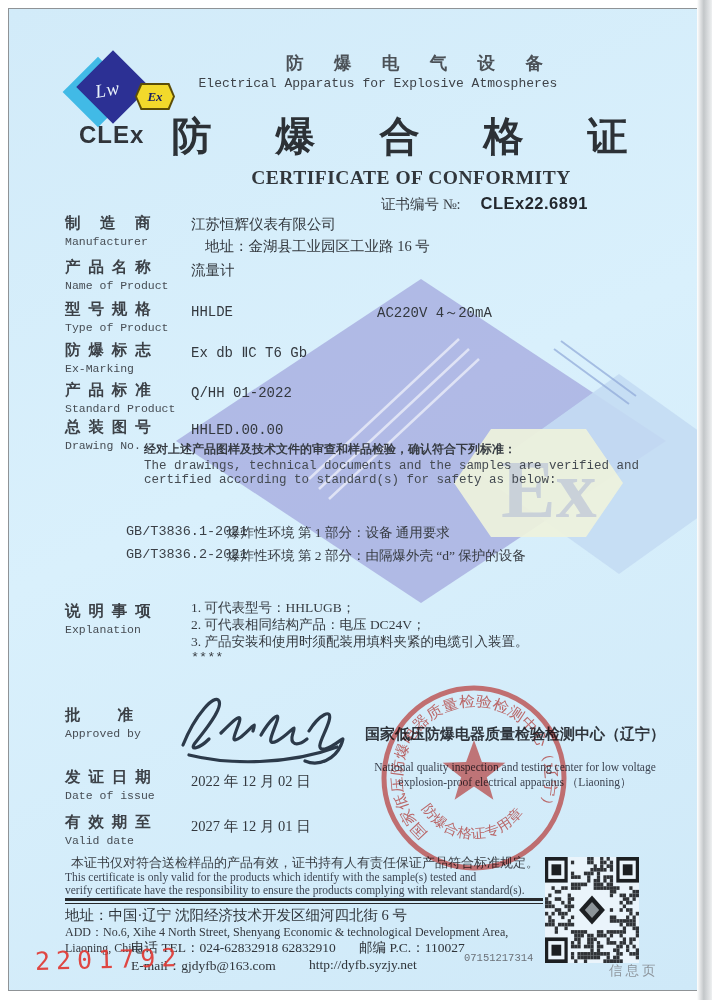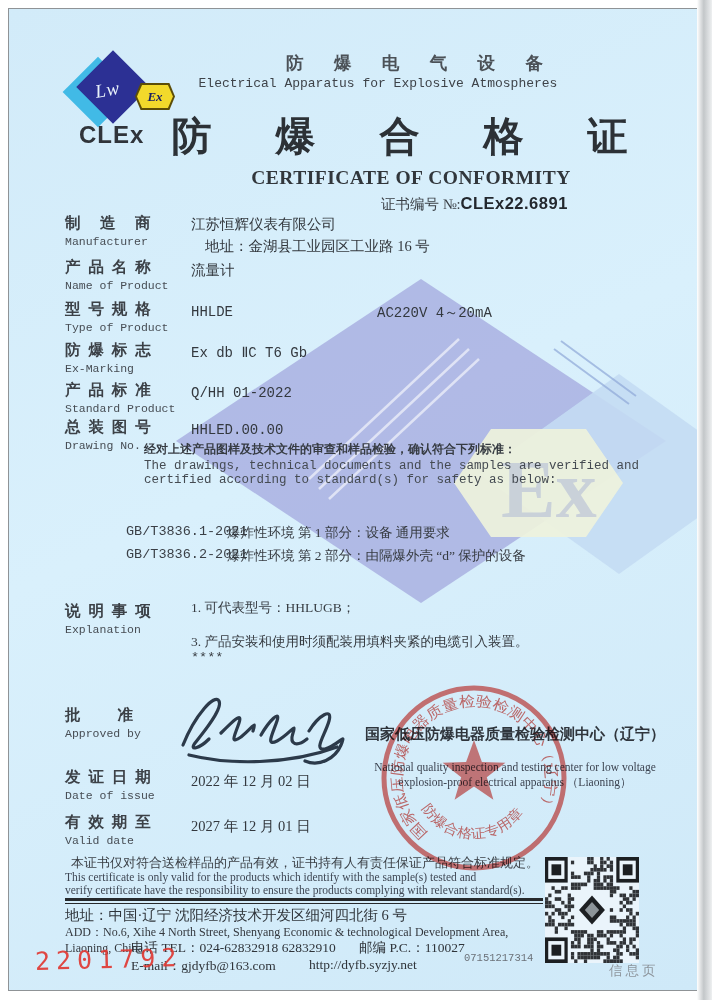--- a/index.html
+++ b/index.html
@@ -35,21 +35,21 @@
   
   .subject-cn{left:0;top:42px;width:100%;text-align:center;padding-left:60px;box-sizing:border-box;
     font-size:17.5px;font-weight:600;letter-spacing:13px;color:#4b5157;}
   .subject-en{left:0;top:67px;width:100%;text-align:center;padding-left:50px;box-sizing:border-box;
     font-size:13px;color:#3e4349;}
   .title-cn{left:0;top:100px;width:100%;text-align:center;padding-left:44px;box-sizing:border-box;
     font-size:40px;font-weight:bold;letter-spacing:27px;color:#2c3136;}
   .title-en{left:0;top:158px;width:100%;text-align:center;padding-left:40px;box-sizing:border-box;
     font-size:19.5px;font-weight:600;letter-spacing:0.5px;color:#31363b;}
   .certno{left:372px;top:185px;font-size:14.5px;color:#3a3f45;}
-  .certno b{font-family:"Liberation Sans",sans-serif;font-size:16.5px;color:#23282e;margin-left:0;letter-spacing:0.5px;}
+  .certno b{font-family:"Liberation Sans",sans-serif;font-size:16.5px;color:#23282e;margin-left:20px;letter-spacing:0.5px;}
   
   .flabel{left:56px;width:130px;}
   .flabel .l1{font-size:15.5px;font-weight:bold;letter-spacing:2px;color:#3c4147;white-space:pre;}
   .flabel .l2{font-family:"Liberation Mono","DejaVu Sans Mono",monospace;font-size:11.5px;color:#474d54;margin-top:1px;}
   .fval{font-size:14.5px;color:#33383e;}
   .vmono{font-family:"Liberation Mono","DejaVu Sans Mono",monospace;font-size:14px;}
   
   .stmt-cn{left:135px;top:432px;font-size:12px;font-weight:bold;color:#363b42;}
   .stmt-en{font-family:"Liberation Mono","DejaVu Sans Mono",monospace;font-size:12.5px;color:#454b52;}
   .std-code{font-family:"Liberation Mono","DejaVu Sans Mono",monospace;font-size:13.5px;color:#3a3f46;}
@@ -161,20 +161,21 @@
   <div class="abs std-code" style="left:117px;top:515px">GB/T3836.1-2021</div>
   <div class="abs std-desc" style="left:218px;top:515px">爆炸性环境 第 1 部分：设备 通用要求</div>
   <div class="abs std-code" style="left:117px;top:538px">GB/T3836.2-2021</div>
   <div class="abs std-desc" style="left:218px;top:538px">爆炸性环境 第 2 部分：由隔爆外壳 “d” 保护的设备</div>
 
   <div class="abs flabel" style="top:592px">
     <div class="l1">说 明 事 项</div>
       <div class="l2">Explanation</div>
   </div>
   <div class="abs expl-item" style="left:182px;top:590px">1. 可代表型号：HHLUGB；</div>
+  <div class="abs expl-item" style="left:182px;top:607px">2. 可代表相同结构产品：电压 DC24V；</div>
   <div class="abs expl-item" style="left:182px;top:624px">3. 产品安装和使用时须配装用填料夹紧的电缆引入装置。</div>
   <div class="abs expl-item mono" style="left:182px;top:641px">****</div>
 
   <div class="abs flabel" style="top:696px">
     <div class="l1">批　　准</div>
       <div class="l2">Approved by</div>
   </div>
   <div class="abs sig" title="徐改波">
     <svg width="185" height="100" viewBox="0 0 185 100">
       <g fill="none" stroke="#2c3a4a" stroke-width="3.2" stroke-linecap="round">

